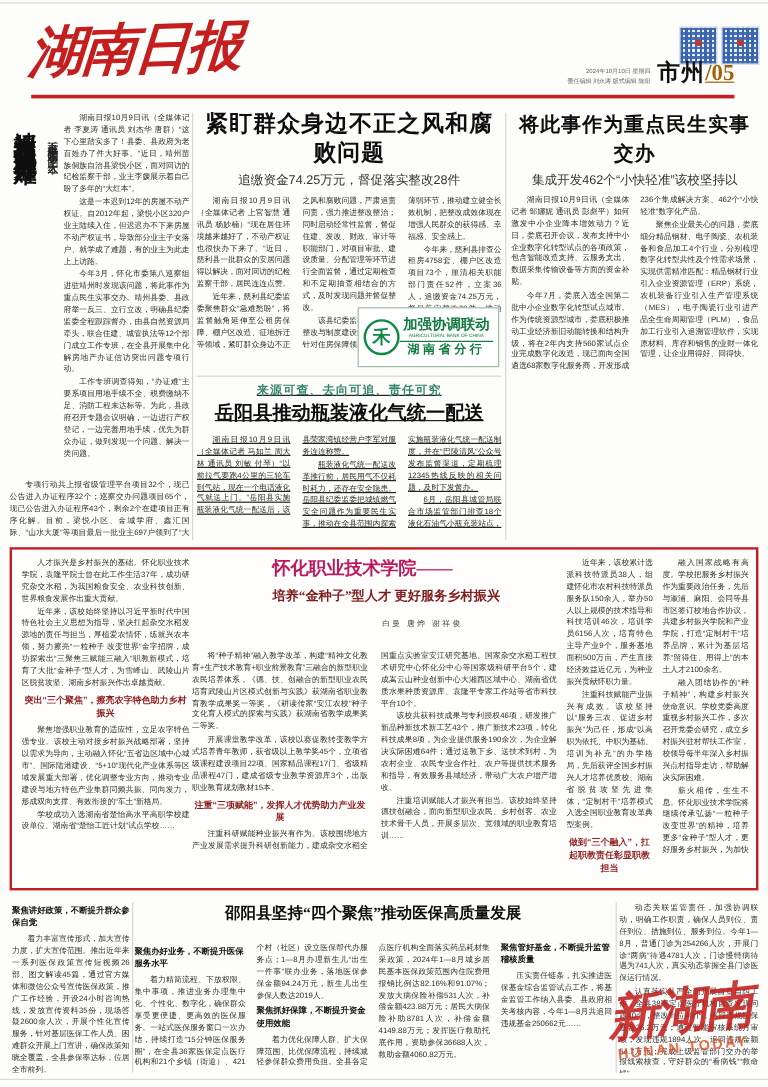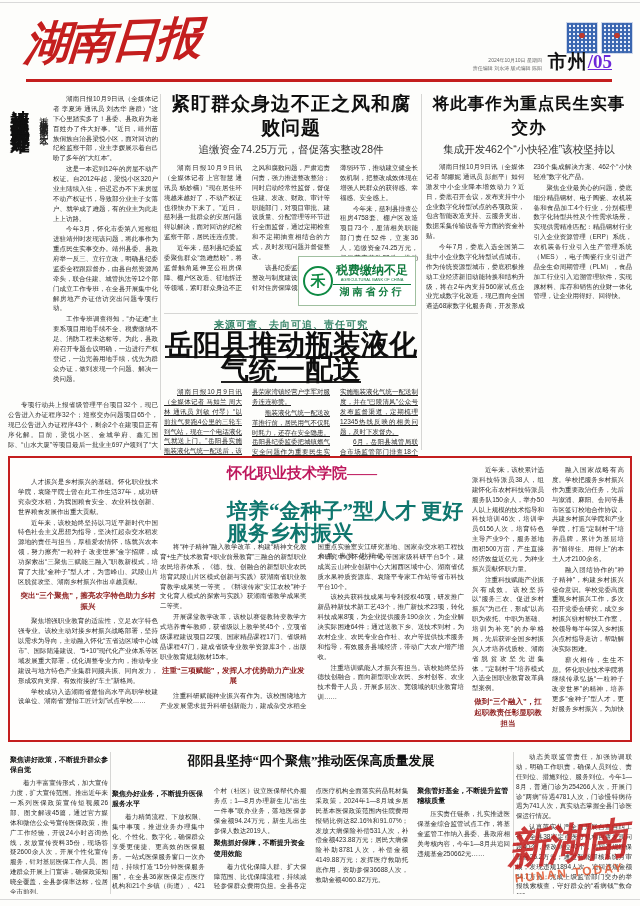--- a/index.html
+++ b/index.html
@@ -14,21 +14,21 @@
     background:
       radial-gradient(circle at 50% 42%,#c0392b 0 2.5px,transparent 3px),
       repeating-linear-gradient(0deg,rgba(58,102,176,.92) 0 2px,transparent 2px 4px),
       repeating-linear-gradient(90deg,#3a66b0 0 2px,#e8eefa 2px 4px);}
   #qr1{left:566px;} #qr2{left:601px;}
   .dateline{position:absolute;left:420px;top:56px;width:122px;text-align:right;
     font-size:5px;line-height:8px;color:#666;}
   .section-label{position:absolute;left:470px;top:48px;width:142px;text-align:right;
     font-family:"Liberation Serif",serif;font-weight:bold;font-size:19px;line-height:28px;color:#111;
     letter-spacing:1px;white-space:nowrap;}
-  .section-label .pageno{color:#6d28d9;letter-spacing:0;text-decoration:underline;}
+  .section-label .pageno{color:#a16207;letter-spacing:0;text-decoration:underline;}
   .red-rule{position:absolute;left:26px;top:79px;width:586px;height:3px;background:#c41e1e;}
   
   .para{margin:0 0 1px;text-indent:2em;text-align:justify;}
   .body-txt{font-size:6.5px;line-height:1.52;color:#2d2d2d;overflow:hidden;}
   .col-subhead{font-weight:bold;color:#8e1f1f;text-align:center;font-size:7.5px;
     line-height:1.45;margin:4px 2px;}
   .sy-sub .col-subhead{color:#111;font-size:7px;text-align:left;margin:3px 0;}
   .vline{position:absolute;width:1px;background:#d6d6d4;}
   .hline{position:absolute;height:1px;background:#d6d6d4;}
   
@@ -50,21 +50,21 @@
     border:1px solid #9fbf9f;display:flex;align-items:center;padding:2px 4px;box-sizing:border-box;z-index:3;}
   .bank-logo-icon{width:26px;height:26px;border:2px solid #0f8a44;border-radius:50%;
     display:flex;align-items:center;justify-content:center;color:#0f8a44;
     font-family:"Liberation Serif",serif;font-size:15px;font-weight:bold;flex:0 0 auto;}
   .bank-txt{flex:1;text-align:center;color:#0f7a3d;}
   .bank-cn{font-family:"Liberation Serif",serif;font-weight:bold;font-size:12px;line-height:13px;}
   .bank-en{font-size:4px;line-height:6px;border-bottom:1px solid #0f7a3d;padding-bottom:1px;}
   .bank-branch{font-family:"Liberation Serif",serif;font-weight:bold;font-size:10px;line-height:13px;letter-spacing:3px;}
   #yueyang{position:absolute;left:164px;top:318px;width:254px;height:132px;text-decoration:underline;}
   .kicker{font-size:10px;font-weight:bold;color:#38866a;text-align:center;letter-spacing:1px;}
-  .headline-xl{font-family:"Liberation Serif",serif;font-weight:bold;font-size:28px;
+  .headline-xl{font-family:"Liberation Serif",serif;font-weight:bold;font-size:16px;
     line-height:25px;text-align:center;color:#0e0e0e;}
   #yueyang .cols{margin-top:5px;height:86px;column-count:3;column-gap:10px;}
   
   #loudi{position:absolute;left:426px;top:92px;width:206px;height:210px;}
   #loudi .headline-l{font-size:16.5px;}
   #loudi .cols{margin-top:5px;height:158px;column-count:2;column-gap:9px;}
   #photo-block{position:absolute;left:426px;top:304px;width:206px;}
   .photo{height:110px;background:
       radial-gradient(circle at 60% 26%,#f0c020 0 1.5px,transparent 2px),
       radial-gradient(circle at 67% 38%,#f0c020 0 1.5px,transparent 2px),
@@ -75,25 +75,25 @@
       linear-gradient(205deg,transparent 62%,#47663d 62.5%),
       linear-gradient(180deg,#53704a 0 11%,transparent 11%),
       linear-gradient(75deg,#3f5c38 0 6%,transparent 6.5%),
       repeating-linear-gradient(118deg,#c6cbc0 0 5px,#adb3a6 5px 6px);}
   .photo-title{font-family:"Liberation Serif",serif;font-weight:bold;font-size:15px;
     text-align:center;letter-spacing:3px;margin-top:5px;color:#101010;}
   .photo-caption{font-size:5.5px;line-height:1.55;text-align:justify;color:#333;margin-top:3px;}
   
   #feature{position:absolute;left:8px;top:456px;width:624px;height:286px;
     border:2px solid #c41e1e;box-sizing:border-box;background:#fffefd;}
-  .f-left{position:absolute;left:8px;top:19px;width:140px;height:266px;}
+  .f-left{position:absolute;left:8px;top:7px;width:140px;height:266px;}
   .f-head{position:absolute;left:217px;top:6px;width:250px;}
   .f-kicker{font-family:"Liberation Serif",serif;font-weight:bold;font-size:15px;color:#be185d;}
-  .f-title{font-family:"Liberation Serif",serif;font-weight:bold;font-size:21px;
-    line-height:22px;margin-top:17px;color:#0f766e;}
+  .f-title{font-family:"Liberation Serif",serif;font-weight:bold;font-size:11px;
+    line-height:22px;margin-top:3px;color:#7f1d1d;}
   .f-byline{font-size:6.5px;color:#444;text-align:center;margin-top:8px;letter-spacing:2px;}
   .f-mid{position:absolute;left:150px;top:84px;width:304px;height:188px;column-count:2;column-gap:11px;}
   .f-right{position:absolute;left:462px;top:7px;width:152px;height:266px;column-count:2;column-gap:8px;}
   
   #shaoyang-left{position:absolute;left:10px;top:752px;width:98px;height:142px;}
   #sy-head{position:absolute;left:112px;top:752px;width:398px;text-align:center;
     font-family:"Liberation Serif",serif;font-weight:bold;font-size:13px;color:#0d0d0d;}
   #sy-mid{position:absolute;left:112px;top:786px;width:398px;height:108px;column-count:4;column-gap:9px;}
   #sy-right{position:absolute;left:516px;top:752px;width:116px;height:142px;}
   .hunan-logo{position:absolute;left:492px;top:822px;width:150px;text-align:center;z-index:5;
@@ -142,21 +142,21 @@
     <div class="subhead-line">追缴资金74.25万元，督促落实整改28件</div>
     <div class="cols body-txt">
         <p class="para">湖南日报10月9日讯（全媒体记者 上官智慧 通讯员 杨妙楠）“现在居住环境越来越好了，不动产权证也很快办下来了。”近日，慈利县一批群众的安居问题得以解决，面对回访的纪检监察干部，居民连连点赞。</p>
         <p class="para">近年来，慈利县纪委监委聚焦群众“急难愁盼”，将监督触角延伸至公租房保障、棚户区改造、征地拆迁等领域，紧盯群众身边不正之风和腐败问题，严肃追责问责，强力推进整改整治；同时启动经常性监督，督促住建、发改、财政、审计等职能部门，对项目审批、建设质量、分配管理等环节进行全面监督，通过定期检查和不定期抽查相结合的方式，及时发现问题并督促整改。</p>
         <p class="para">该县纪委监委还把问题整改与制度建设结合起来，针对住房保障领域的漏洞和薄弱环节，推动建立健全长效机制，把整改成效体现在增强人民群众的获得感、幸福感、安全感上。</p>
         <p class="para">今年来，慈利县排查公租房4758套、棚户区改造项目73个，厘清相关职能部门责任52件，立案36人，追缴资金74.25万元，督促落实整改28件，推动解决群众安居难题。</p>
       </div>
     <div class="bank-ad">
       <div class="bank-logo-icon">禾</div>
       <div class="bank-txt">
-        <div class="bank-cn">税费缴纳不足</div>
+        <div class="bank-cn">加强协调联动</div>
         <div class="bank-en">AGRICULTURAL BANK OF CHINA</div>
         <div class="bank-branch">湖南省分行</div>
       </div>
     </div>
   </div>
   <div class="hline" style="left:164px;top:313px;width:254px;"></div>
 
   <div id="yueyang">
     <div class="kicker">来源可查、去向可追、责任可究</div>
     <div class="headline-xl">岳阳县推动瓶装液化气统一配送</div>

